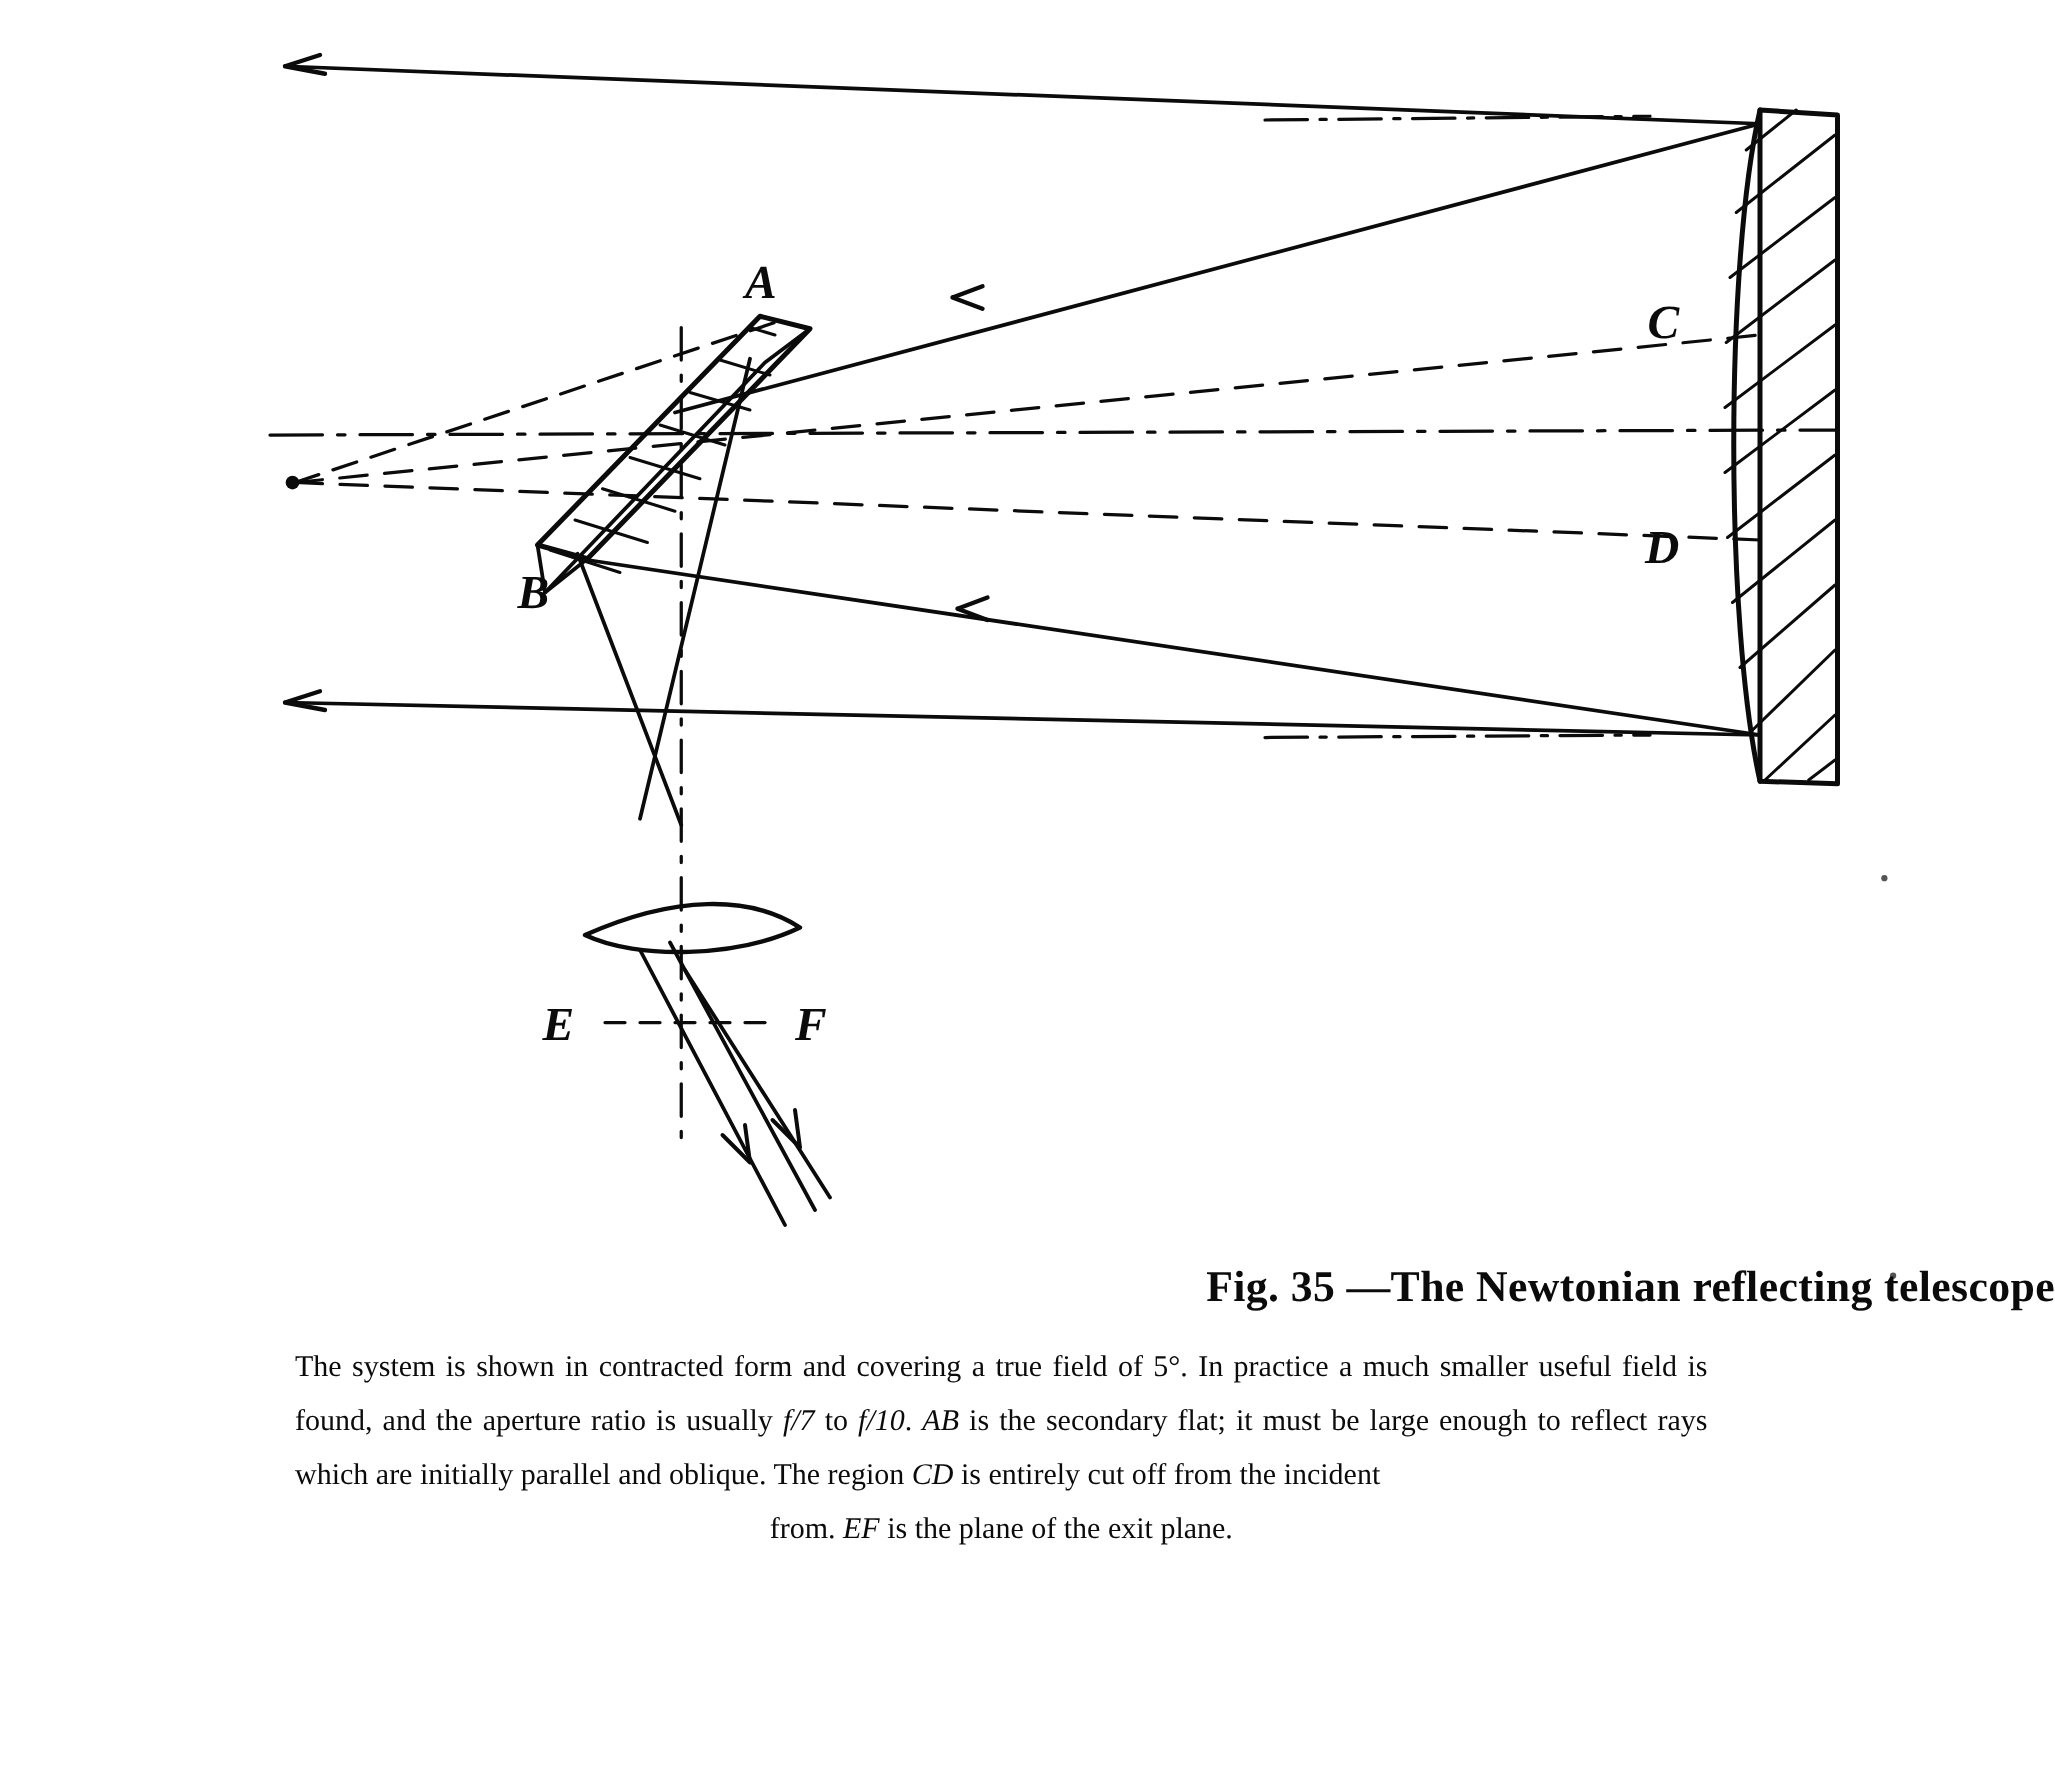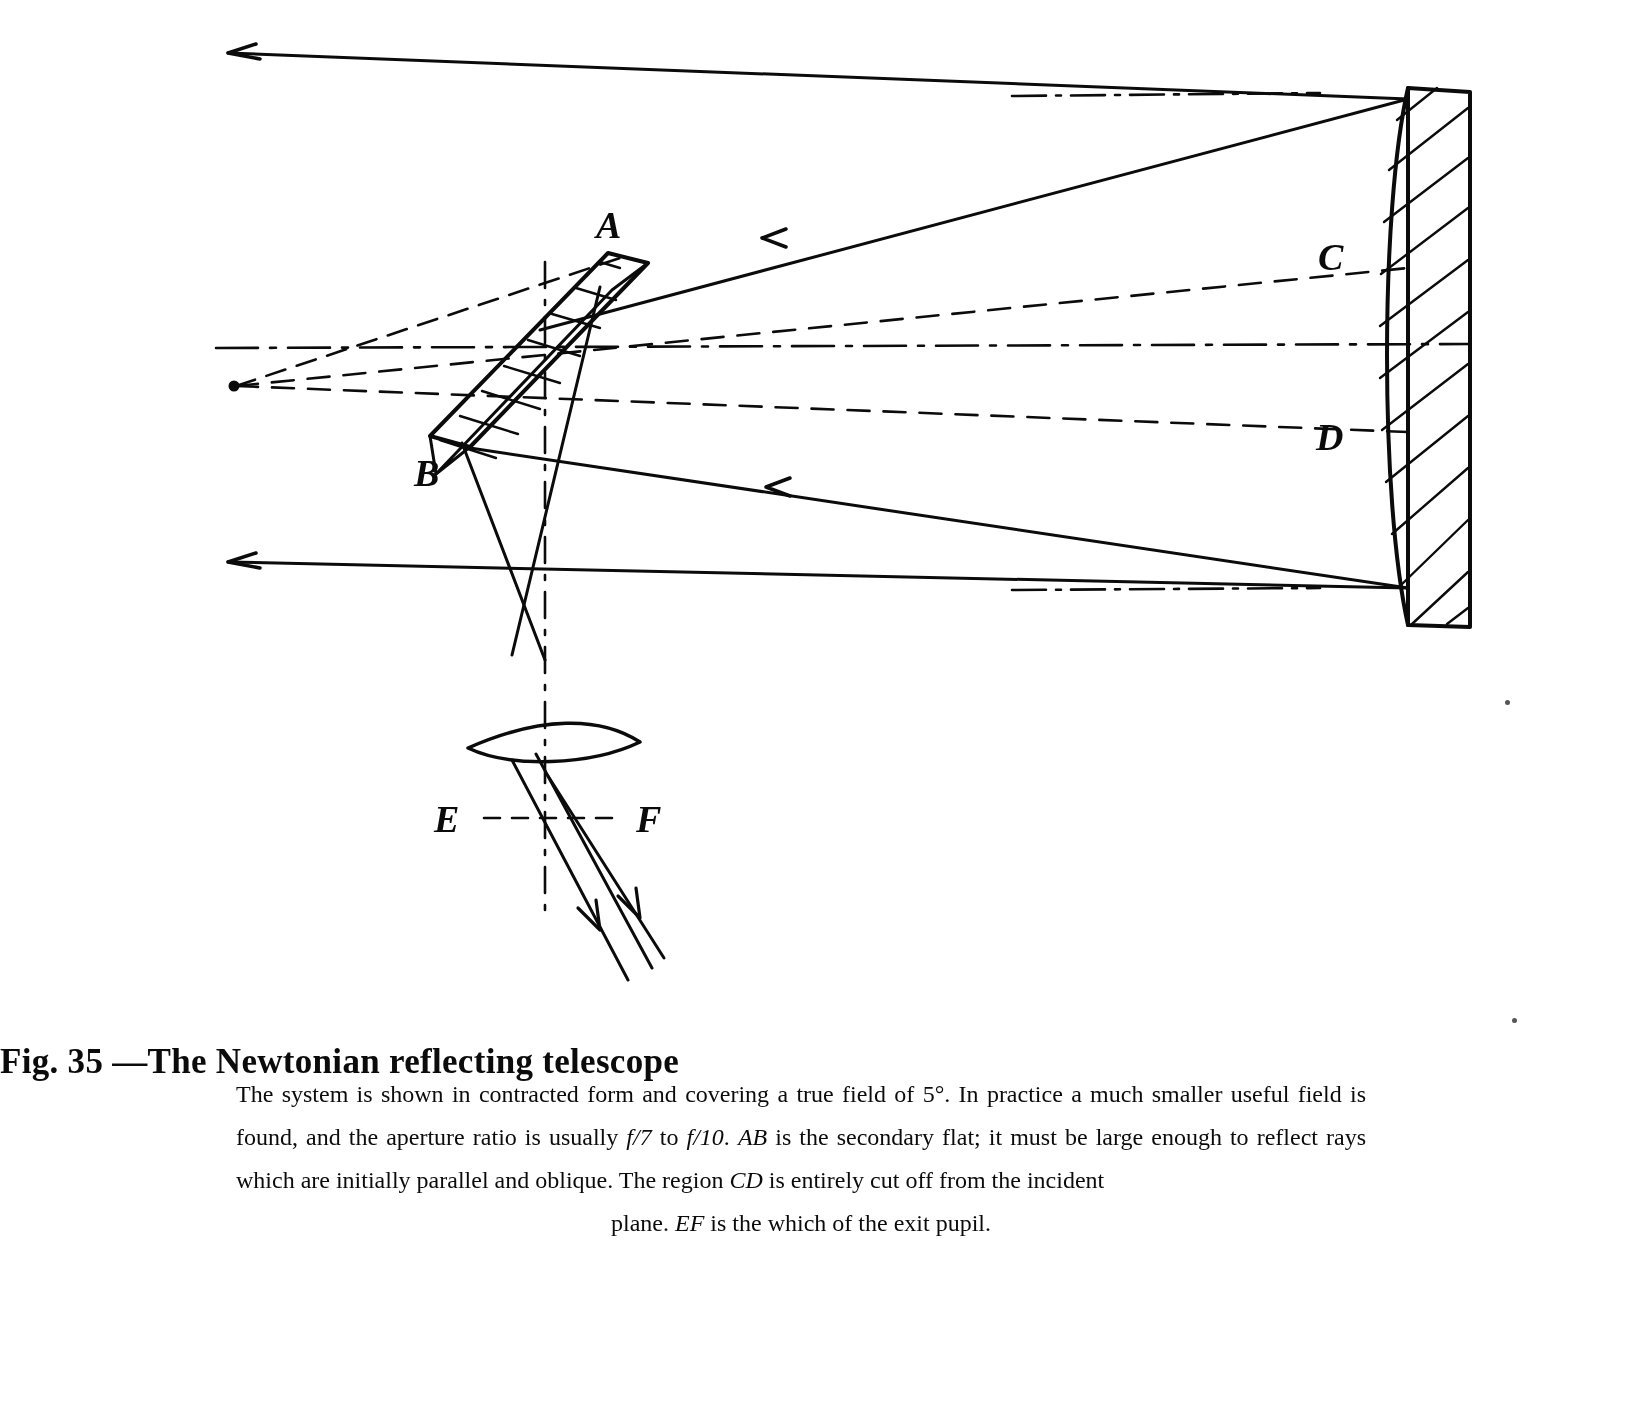--- a/index.html
+++ b/index.html
@@ -22,23 +22,23 @@
     top: 0;
     width: 1644px;
     height: 1010px;
   }
   .figure-area svg {
     display: block;
   }
   .fig-caption {
     position: absolute;
     left: 0;
-    top: 1042px;
+    top: 1010px;
     width: 1644px;
-    text-align: left;
+    text-align: right;
     font-family: "Liberation Serif", serif;
     font-weight: bold;
     font-size: 35px;
     letter-spacing: 0.3px;
     color: #0b0b0b;
   }
   .body-text {
     position: absolute;
     left: 236px;
     top: 1073px;
@@ -176,16 +176,16 @@
       <text class="lbl" x="1316" y="450">D</text>
       <text class="lbl" x="434" y="832">E</text>
       <text class="lbl" x="636" y="832">F</text>
     </svg>
   </div>
 
   <div class="fig-caption">Fig. 35 —The Newtonian reflecting telescope</div>
 
   <div class="body-text">
     <span>The system is shown in contracted form and covering a true field of 5</span><span>°</span><span>.   In practice a much smaller useful field is found, and the aperture ratio is usually </span><span class="italic">f/7</span><span> to </span><span class="italic">f/10</span><span>.   </span><span class="italic">AB</span><span> is the secondary flat; it must be large enough to reflect rays which are initially parallel and oblique.   The region </span><span class="italic">CD</span><span> is entirely cut off from the incident</span>
-    <span class="last-line"><span>plane.    </span><span class="italic">EF</span><span> is the which of the exit pupil.</span></span>
+    <span class="last-line"><span>from.    </span><span class="italic">EF</span><span> is the plane of the exit plane.</span></span>
   </div>
 
 </div>
 
 </body></html>

